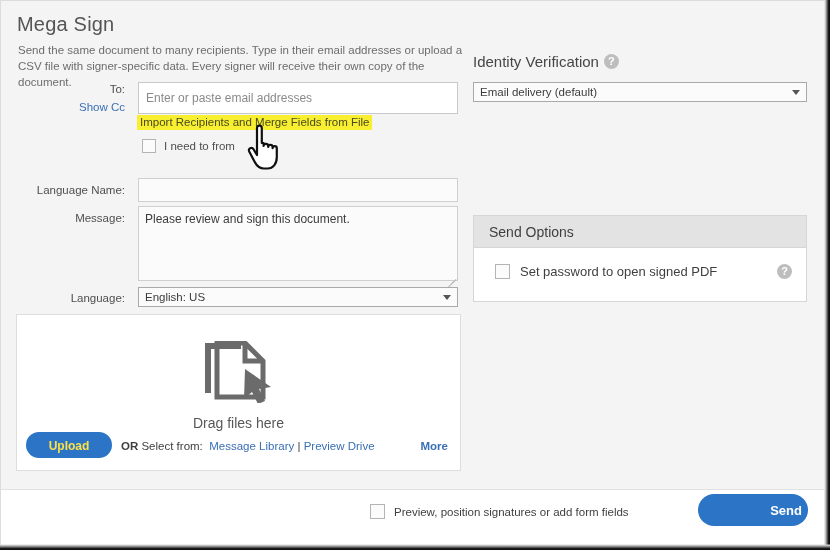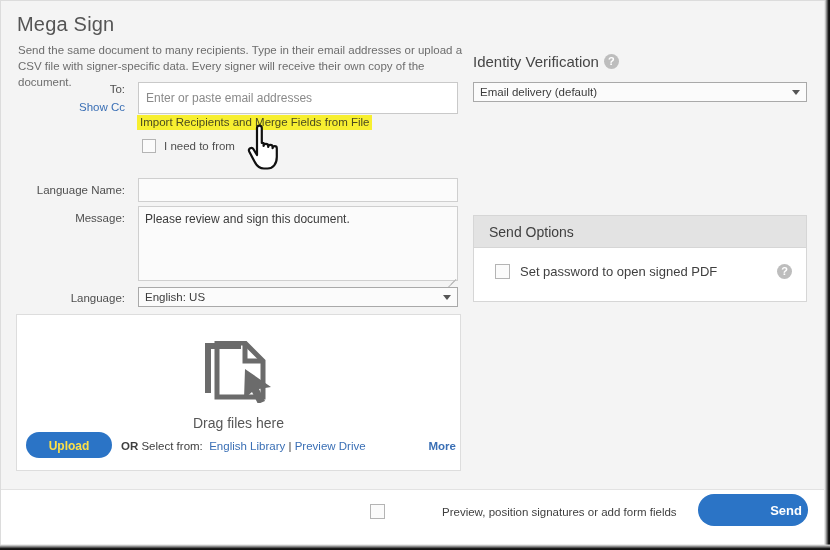--- a/index.html
+++ b/index.html
@@ -248,21 +248,21 @@
     white-space: nowrap;
   }
   .or-select b { font-weight: bold; }
   .or-select a {
     color: #3a6fb5;
     text-decoration: none;
     cursor: pointer;
   }
   .more-link {
     position: absolute;
-    right: 4px; bottom: 18px;
+    right: 12px; bottom: 18px;
     font-size: 11.5px;
     font-weight: bold;
     color: #3a6fb5;
     cursor: pointer;
   }
 
   
   .iv-title {
     position: absolute;
     left: 472px; top: 52px;
@@ -340,21 +340,20 @@
     width: 823px;
     height: 55px;
     background: #ffffff;
     border-top: 1px solid #e2e2e2;
   }
   .preview-row {
     position: absolute;
     left: 369px; top: 14px;
     display: flex;
     align-items: center;
-    gap: 48px;
   }
   .preview-row .cbox { width: 15px; height: 15px; }
   .preview-row .txt {
     margin-left: 9px;
     font-size: 11.5px;
     color: #3f3f3f;
   }
   .send-btn {
     position: absolute;
     right: 16px; top: 4px;
@@ -419,21 +418,21 @@
     <div class="dropzone">
       <svg class="doc-icon" viewBox="0 0 76 62">
         <path d="M4 2 H40 V8 H10 V52 H4 Z" fill="#6b6b6b"></path>
         <path d="M16 2 H44 L62 20 V56 H16 Z" fill="none" stroke="#6b6b6b" stroke-width="5"></path>
         <path d="M44 2 V20 H62" fill="none" stroke="#6b6b6b" stroke-width="5"></path>
         <path d="M44 28 L70 46 L58 48 L64 60 L57 63 L51 51 L43 58 Z" fill="#6b6b6b"></path>
       </svg>
       <div class="drag-text">Drag files here</div>
       <button class="upload-btn">Upload</button>
       <div class="or-select">
-        <b>OR</b><span> </span><span>Select from:</span><span>&nbsp; </span><a>English Library</a><span> </span><span>|</span><span> </span><a>Preview Drive</a>
+        <b>OR</b><span> </span><span>Select from:</span><span>&nbsp; </span><a>Message Library</a><span> </span><span>|</span><span> </span><a>Preview Drive</a>
       </div>
       <div class="more-link">More</div>
     </div>
 
     <div class="iv-title">
       <span>Identity Verification</span><span class="help-icon">?</span>
     </div>
     <div class="select-iv">
       <span>Email delivery (default)</span>
       <span class="caret"></span>

